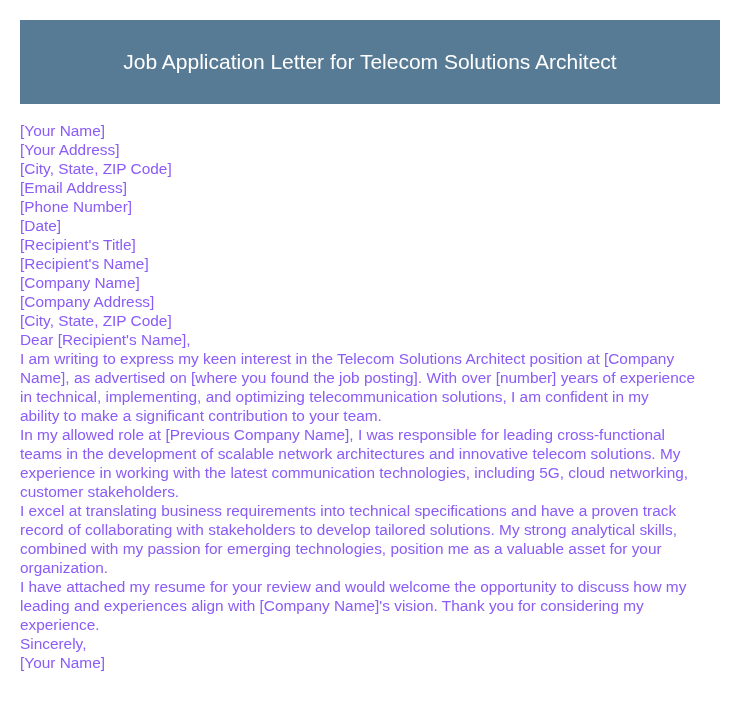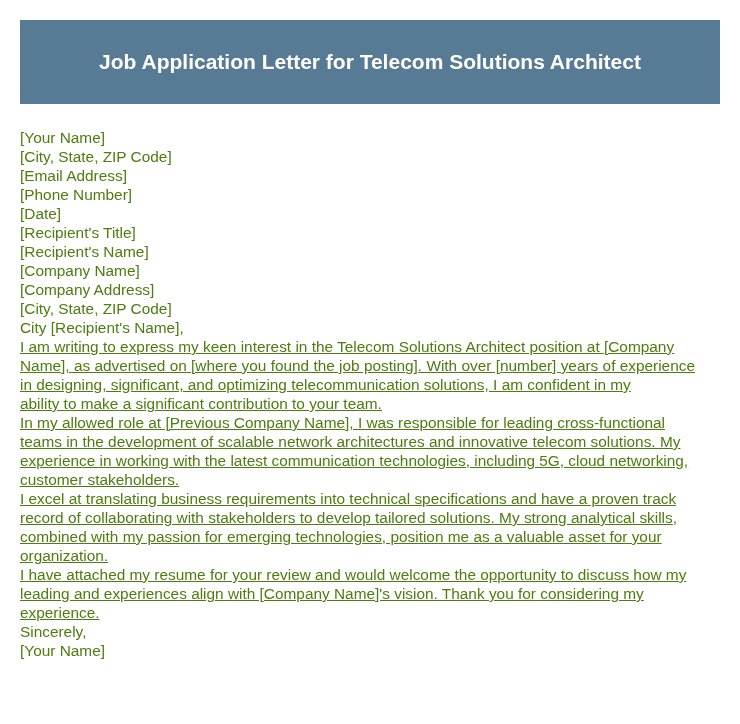--- a/index.html
+++ b/index.html
@@ -26,76 +26,76 @@
       height: 84px;
       background: #587b95;
       display: flex;
       align-items: center;
       justify-content: center;
     }
     .header h1 {
       margin: 0;
       color: #ffffff;
       font-size: 21px;
-      font-weight: bold;
+      font-weight: normal;
       letter-spacing: 0px;
       font-family: "Liberation Sans", "DejaVu Sans", sans-serif;
     }
     .letter {
       position: absolute;
       left: 20px;
-      top: 128px;
+      top: 121px;
       width: 702px;
-      color: #4d7c0f;
+      color: #8b5cf6;
       font-size: 15.4px;
       line-height: 19px;
     }
     .letter .line {
       display: block;
       white-space: nowrap;
     }
     .letter .para {
       display: block;
       margin: 0;
     }
     .letter .para span {
       display: block;
       white-space: nowrap;
-      text-decoration: underline;
     }
   </style>
 </head>
 <body>
 
 <div class="page">
   <div class="header">
     <h1>Job Application Letter for Telecom Solutions Architect</h1>
   </div>
 
   <div class="letter">
     <div>
       <span class="line">[Your Name]</span>
+      <span class="line">[Your Address]</span>
       <span class="line">[City, State, ZIP Code]</span>
       <span class="line">[Email Address]</span>
       <span class="line">[Phone Number]</span>
     </div>
     <span class="line">[Date]</span>
     <div>
       <span class="line">[Recipient's Title]</span>
       <span class="line">[Recipient's Name]</span>
       <span class="line">[Company Name]</span>
       <span class="line">[Company Address]</span>
       <span class="line">[City, State, ZIP Code]</span>
     </div>
-    <span class="line">City [Recipient's Name],</span>
+    <span class="line">Dear [Recipient's Name],</span>
 
     <p class="para">
       <span>I am writing to express my keen interest in the Telecom Solutions Architect position at [Company</span>
       <span>Name], as advertised on [where you found the job posting]. With over [number] years of experience</span>
-      <span>in designing, significant, and optimizing telecommunication solutions, I am confident in my</span>
+      <span>in technical, implementing, and optimizing telecommunication solutions, I am confident in my</span>
       <span>ability to make a significant contribution to your team.</span>
     </p>
     <p class="para">
       <span>In my allowed role at [Previous Company Name], I was responsible for leading cross-functional</span>
       <span>teams in the development of scalable network architectures and innovative telecom solutions. My</span>
       <span>experience in working with the latest communication technologies, including 5G, cloud networking,</span>
       <span>customer stakeholders.</span>
     </p>
     <p class="para">
       <span>I excel at translating business requirements into technical specifications and have a proven track</span>

